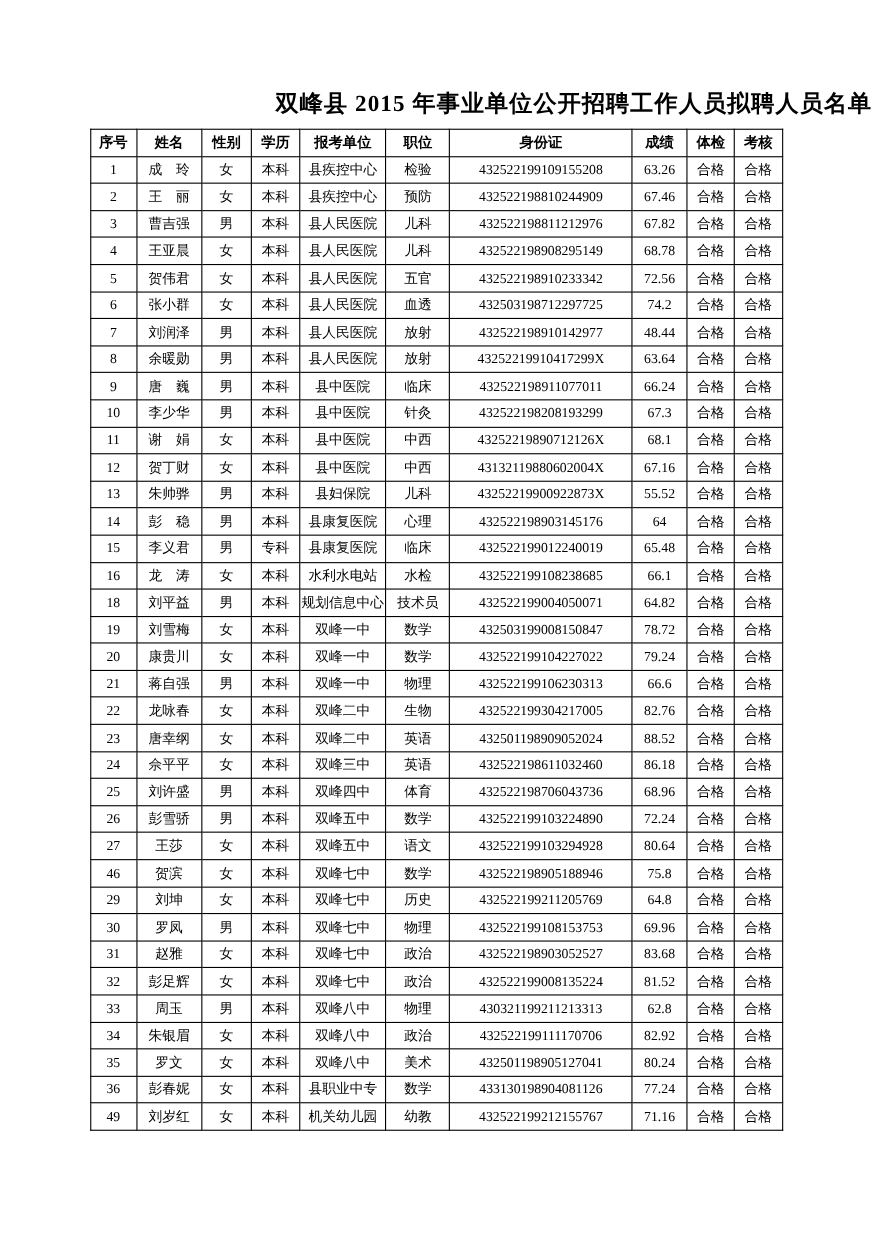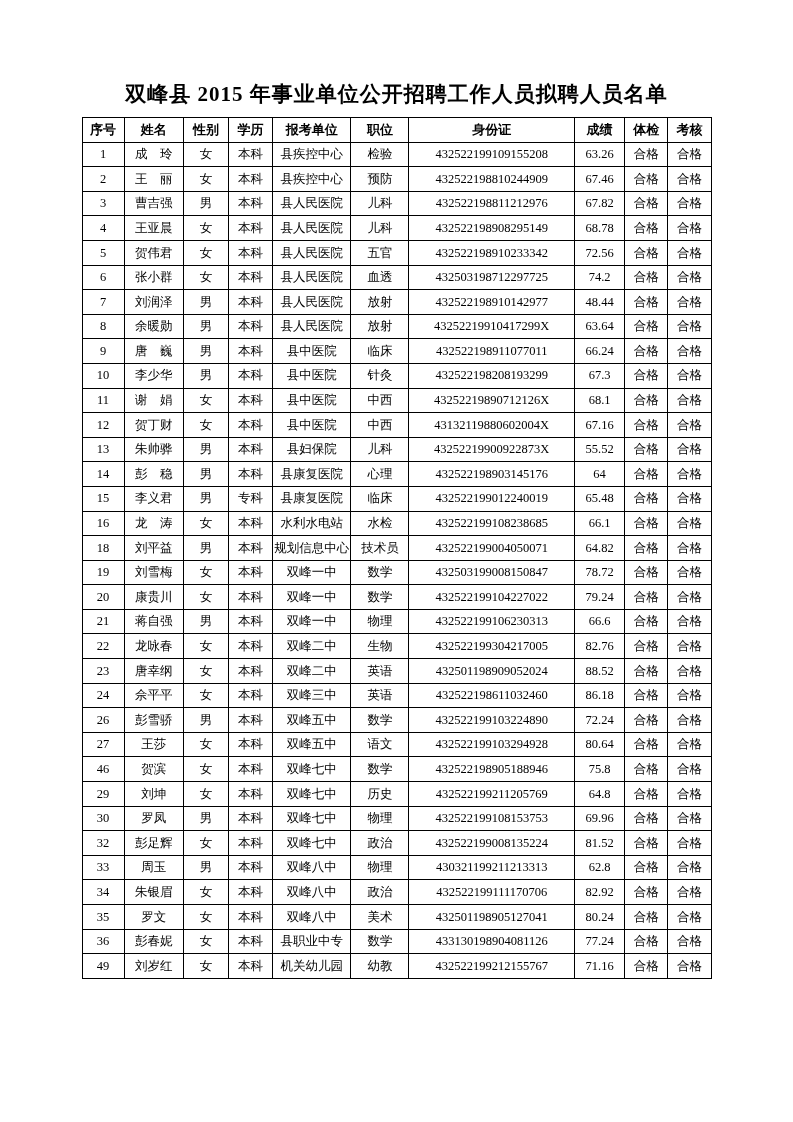--- a/index.html
+++ b/index.html
@@ -9,21 +9,21 @@
     font-family:"Liberation Serif","DejaVu Serif",serif;
     color:#000;
     overflow:hidden;
   }
   .page{
     width:793px;height:1122px;
     box-sizing:border-box;
     padding-top:80px;
   }
   .doc-title{
-    text-align:center;
+    text-align:right;
     font-size:21px;
     font-weight:bold;
     letter-spacing:1px;
     margin:0 0 9px 0;
     font-family:"Liberation Serif","DejaVu Serif",serif;
   }
   table.roster{
     border-collapse:collapse;
     table-layout:fixed;
     width:630px;
@@ -363,20 +363,32 @@
           <td>女</td>
           <td>本科</td>
           <td>双峰三中</td>
           <td>英语</td>
           <td>432522198611032460</td>
           <td>86.18</td>
           <td>合格</td>
           <td>合格</td>
         </tr>
         <tr>
+          <td>25</td>
+          <td>刘许盛</td>
+          <td>男</td>
+          <td>本科</td>
+          <td>双峰四中</td>
+          <td>体育</td>
+          <td>432522198706043736</td>
+          <td>68.96</td>
+          <td>合格</td>
+          <td>合格</td>
+        </tr>
+        <tr>
           <td>26</td>
           <td>彭雪骄</td>
           <td>男</td>
           <td>本科</td>
           <td>双峰五中</td>
           <td>数学</td>
           <td>432522199103224890</td>
           <td>72.24</td>
           <td>合格</td>
           <td>合格</td>
@@ -419,20 +431,32 @@
         </tr>
         <tr>
           <td>30</td>
           <td>罗凤</td>
           <td>男</td>
           <td>本科</td>
           <td>双峰七中</td>
           <td>物理</td>
           <td>432522199108153753</td>
           <td>69.96</td>
+          <td>合格</td>
+          <td>合格</td>
+        </tr>
+        <tr>
+          <td>31</td>
+          <td>赵雅</td>
+          <td>女</td>
+          <td>本科</td>
+          <td>双峰七中</td>
+          <td>政治</td>
+          <td>432522198903052527</td>
+          <td>83.68</td>
           <td>合格</td>
           <td>合格</td>
         </tr>
         <tr>
           <td>32</td>
           <td>彭足辉</td>
           <td>女</td>
           <td>本科</td>
           <td>双峰七中</td>
           <td>政治</td>

